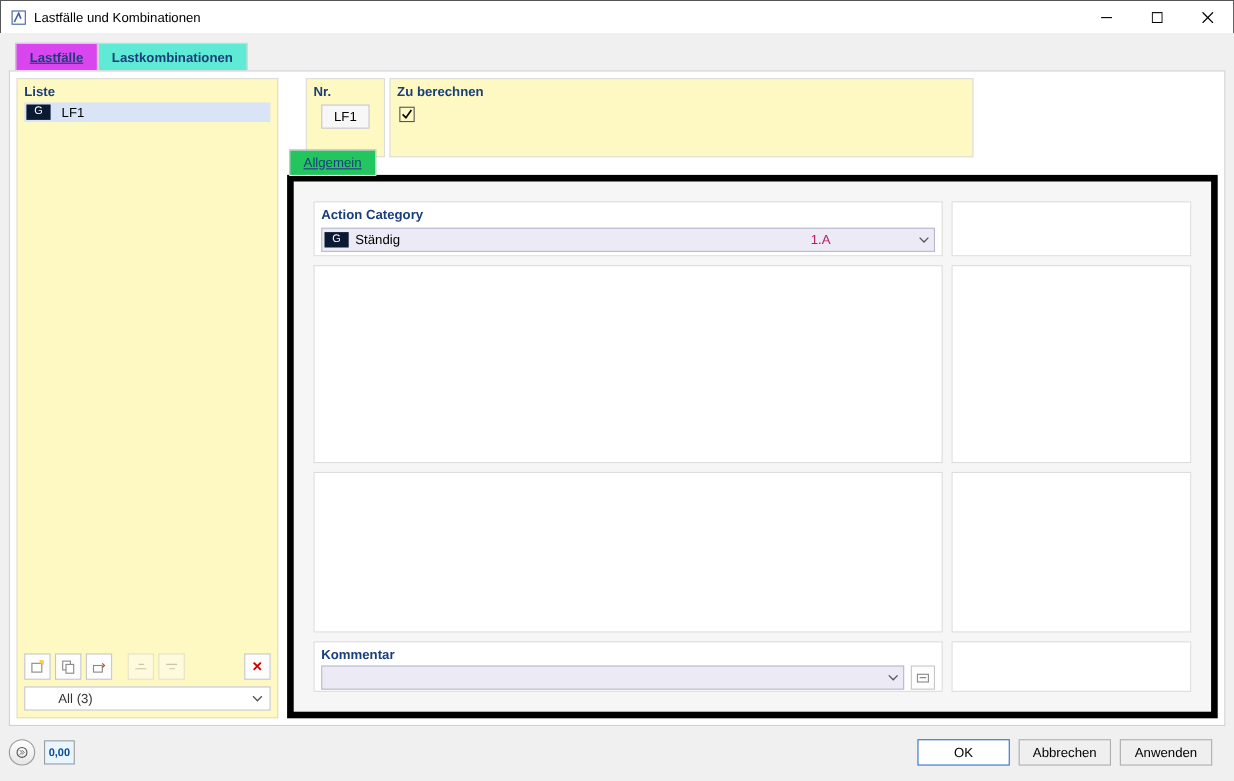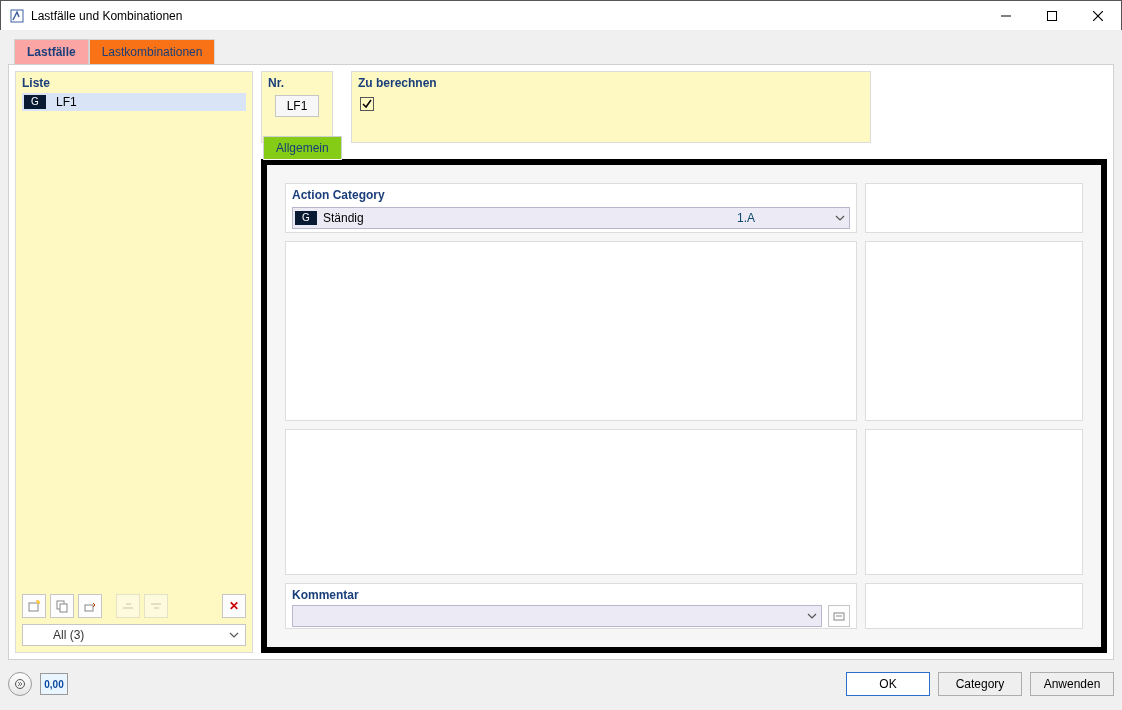--- a/index.html
+++ b/index.html
@@ -52,29 +52,31 @@
   }
   .tab {
     padding: 5px 12px 5px 12px;
     background: #f0f0f0;
     border: 1px solid transparent;
     color: #1a3e7a;
     position: relative;
     top: 1px;
   }
   .tab.active {
-    background: #fca5a5;
+    background: #d946ef;
     border: 1px solid #d0d0d0;
     border-bottom-color: #ffffff;
     font-weight: 600;
+    text-decoration: underline;
   }
   .tab.inactive {
-    background: #f97316;
+    background: #5eead4;
     border: 1px solid #d6d6d6;
     border-bottom-color: #d0d0d0;
+    font-weight: bold;
   }
 
   
   .panel {
     background: #ffffff;
     border: 1px solid #d0d0d0;
     position: absolute;
     left: 8px; right: 8px;
     top: 34px;
     bottom: 50px;
@@ -91,22 +93,23 @@
     height: 100%;
   }
   .left-col {
     grid-row: 1 / span 2;
     display: flex;
     flex-direction: column;
   }
   .top-row-right {
     display: grid;
     grid-template-columns: 72px 1fr 218px;
-    gap: 18px;
+    gap: 4px;
     height: 72px;
+    margin-left: 17px;
   }
   .group {
     border: 1px solid #dcdcdc;
     background: #fef9c3;
     position: relative;
     padding: 4px 6px 6px 6px;
   }
   .group-label {
     color: #1a3e7a;
     font-weight: 600;
@@ -202,24 +205,25 @@
     flex-direction:column;
     gap: 0;
   }
   .subtabstrip {
     display:flex;
     margin-left: 2px;
   }
   .subtab {
     padding: 4px 12px;
     border: 1px solid #d0d0d0;
-    background: #84cc16;
+    background: #22c55e;
     color: #1a3e7a;
     position:relative; top:1px;
     border-bottom-color: #fff;
+    text-decoration: underline;
   }
   .right-inner {
     flex:1;
     border: 6px solid #000000;
     background: #f6f6f6;
     padding: 18px;
     display:grid;
     grid-template-columns: 1fr 218px;
     grid-template-rows: 50px 180px 1fr 46px;
     gap: 8px;
@@ -232,41 +236,41 @@
   .ac-row {
     display:flex;align-items:center;
     height: 22px;
     border: 1px solid #b8b8cc;
     background:#eceaf4;
     padding: 0 4px 0 0;
     margin-top:2px;
   }
   .ac-row .badge { margin: 0 6px 0 2px;}
   .ac-row .txt { flex:1; }
-  .ac-row .code { padding: 0 80px 0 0; color:#0c4a6e;}
+  .ac-row .code { padding: 0 80px 0 0; color:#be185d;}
   .comment-row {
     display:flex; gap:6px; align-items:center;
   }
   .comment-input {
     flex:1;
     height:22px;
     border:1px solid #b8b8cc;
     background:#eceaf4;
     display:flex;align-items:center;justify-content:flex-end;
     padding: 0 4px;
   }
   .small-icobtn {
     width:22px;height:22px;border:1px solid #c6c6c6;background:#fdfdfd;
     display:flex;align-items:center;justify-content:center;
   }
 
   
   .bottombar {
     position:absolute;
-    left:8px; right:8px; bottom:8px;
+    left:8px; right:20px; bottom:8px;
     height: 36px;
     display:flex;
     align-items:center;
   }
   .bottom-left {
     display:flex; gap:8px; align-items:center;
   }
   .round-btn {
     width:24px;height:24px;border:1px solid #9a9a9a;border-radius:50%;
     background:linear-gradient(#fefefe,#e6e6e6);
@@ -456,17 +460,17 @@
       <div class="round-btn">
         <svg width="12" height="12">
             <circle cx="6" cy="6" r="4.5" fill="none" stroke="#555"></circle>
             <path d="M4 4 L6 6 L4 8 M6 4 L8 6 L6 8" stroke="#555" fill="none" stroke-width="0.8"></path>
           </svg>
       </div>
       <div class="units-btn">0,00</div>
     </div>
     <div class="bottom-right">
       <div class="dlg-btn primary">OK</div>
-      <div class="dlg-btn">Category</div>
+      <div class="dlg-btn">Abbrechen</div>
       <div class="dlg-btn">Anwenden</div>
     </div>
   </div>
 </div>
 
 </body></html>

